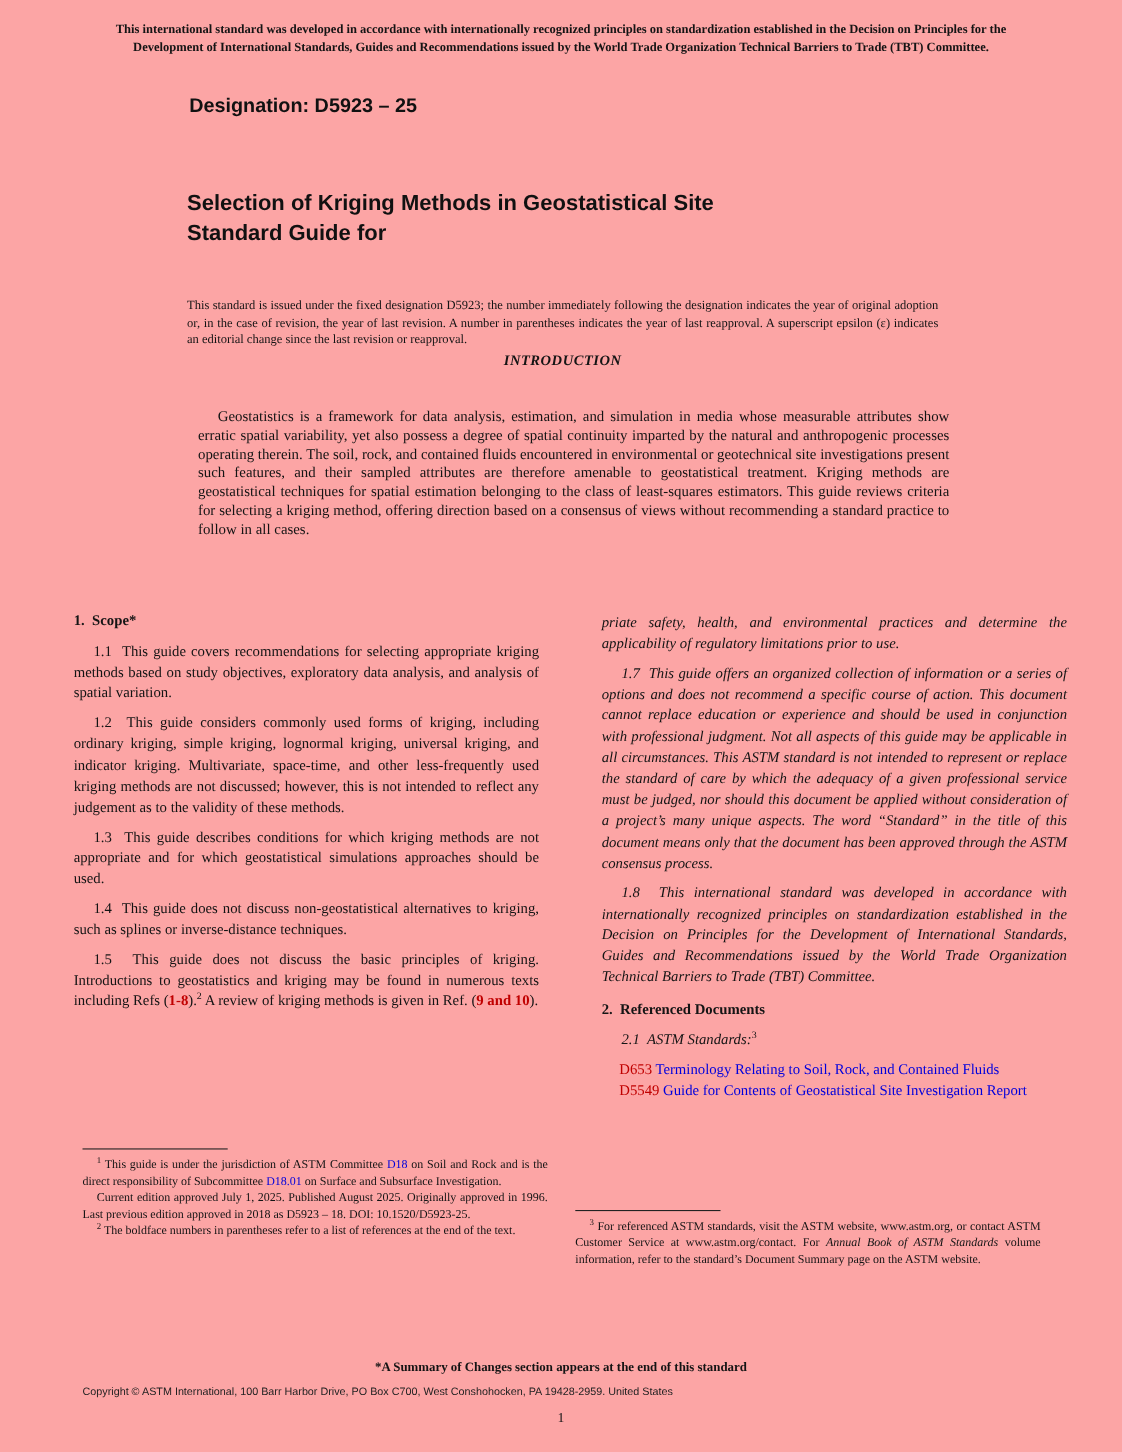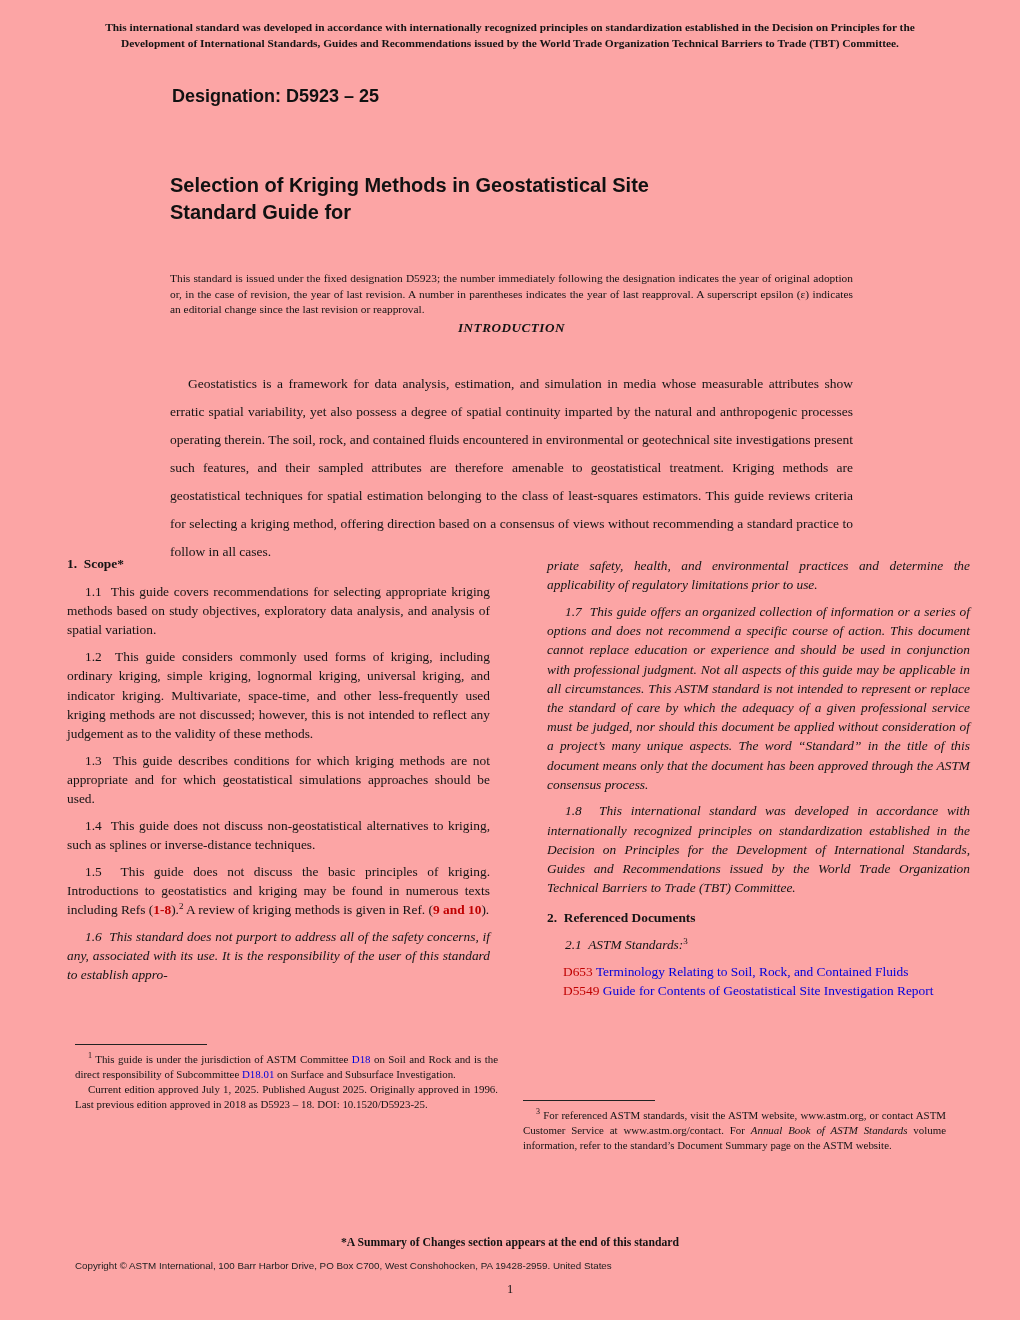--- a/index.html
+++ b/index.html
@@ -13,21 +13,21 @@
     font-size:11.4px;line-height:15.5px;}
   .logo-wrap{left:76px;top:66px;width:98px;text-align:left;}
   .logo-sub{font-family:"Liberation Sans",sans-serif;font-weight:bold;font-style:italic;
     font-size:10px;letter-spacing:0.4px;margin-top:-3px;color:#111;}
   .designation{left:172px;top:86px;font-size:18px;font-weight:bold;color:#111;}
   .title-block{left:170px;top:172px;font-size:20px;font-weight:bold;line-height:27px;color:#111;}
   .title-block sup{font-size:12px;}
   .issue-note{left:170px;top:271px;width:683px;font-size:11.4px;line-height:15.6px;text-align:justify;}
   .intro-heading{left:170px;top:320px;width:683px;text-align:center;font-weight:bold;
     font-size:13.2px;letter-spacing:0.5px;font-style:italic;}
-  .intro-body{left:170px;top:370px;width:683px;font-size:13.5px;line-height:28px;
+  .intro-body{left:180px;top:370px;width:683px;font-size:13.5px;line-height:17px;
     text-align:justify;text-indent:18px;}
   .col{width:423px;}
   .col-left{left:67px;top:556px;}
   .col-right{left:534px;top:556px;margin-left:13px;}
   .col p{font-size:13.4px;line-height:19.2px;text-align:justify;text-indent:18px;margin:0 0 7.5px;}
   .col p.noindent{text-indent:0;}
   .col h3{font-size:13.4px;margin:0 0 10px;font-weight:bold;}
   .col h3.h2nd{margin:13px 0 9px;}
   .italic{font-style:italic;}
   .col p.std-ref{margin:0 0 0 16px;padding-left:13px;text-indent:-13px;text-align:left;}
@@ -67,37 +67,37 @@
   <div class="abs intro-heading">INTRODUCTION</div>
   <div class="abs intro-body">Geostatistics is a framework for data analysis, estimation, and simulation in media whose measurable attributes show erratic spatial variability, yet also possess a degree of spatial continuity imparted by the natural and anthropogenic processes operating therein. The soil, rock, and contained fluids encountered in environmental or geotechnical site investigations present such features, and their sampled attributes are therefore amenable to geostatistical treatment. Kriging methods are geostatistical techniques for spatial estimation belonging to the class of least-squares estimators. This guide reviews criteria for selecting a kriging method, offering direction based on a consensus of views without recommending a standard practice to follow in all cases.</div>
 
   <div class="abs col col-left">
     <h3>1.&nbsp;&nbsp;Scope*</h3>
     <p>1.1&nbsp; This guide covers recommendations for selecting appropriate kriging methods based on study objectives, exploratory data analysis, and analysis of spatial variation.</p>
     <p>1.2&nbsp; This guide considers commonly used forms of kriging, including ordinary kriging, simple kriging, lognormal kriging, universal kriging, and indicator kriging. Multivariate, space-time, and other less-frequently used kriging methods are not discussed; however, this is not intended to reflect any judgement as to the validity of these methods.</p>
     <p>1.3&nbsp; This guide describes conditions for which kriging methods are not appropriate and for which geostatistical simulations approaches should be used.</p>
     <p>1.4&nbsp; This guide does not discuss non-geostatistical alternatives to kriging, such as splines or inverse-distance techniques.</p>
     <p><span>1.5&nbsp; This guide does not discuss the basic principles of kriging. Introductions to geostatistics and kriging may be found in numerous texts including Refs (</span><span class="link-redbold">1-8</span><span>).</span><sup>2</sup><span> A review of kriging methods is given in Ref. (</span><span class="link-redbold">9 and 10</span><span>).</span></p>
-    <p class="italic">1.6&nbsp; This standard does not purport to address all of the safety concerns, if any, associated with its use. It is the responsibility of the user of this standard to establish appro-</p>
   </div>
 
   <div class="abs col col-right">
     <p class="italic noindent">priate safety, health, and environmental practices and determine the applicability of regulatory limitations prior to use.</p>
     <p class="italic">1.7&nbsp; This guide offers an organized collection of information or a series of options and does not recommend a specific course of action. This document cannot replace education or experience and should be used in conjunction with professional judgment. Not all aspects of this guide may be applicable in all circumstances. This ASTM standard is not intended to represent or replace the standard of care by which the adequacy of a given professional service must be judged, nor should this document be applied without consideration of a project’s many unique aspects. The word “Standard” in the title of this document means only that the document has been approved through the ASTM consensus process.</p>
     <p class="italic">1.8&nbsp; This international standard was developed in accordance with internationally recognized principles on standardization established in the Decision on Principles for the Development of International Standards, Guides and Recommendations issued by the World Trade Organization Technical Barriers to Trade (TBT) Committee.</p>
     <h3 class="h2nd">2.&nbsp;&nbsp;Referenced Documents</h3>
     <p><span class="italic">2.1&nbsp; ASTM Standards:</span><sup>3</sup></p>
     <p class="std-ref"><span class="link-red">D653</span><span> </span><span class="link-blue">Terminology Relating to Soil, Rock, and Contained Fluids</span></p>
     <p class="std-ref"><span class="link-red">D5549</span><span> </span><span class="link-blue">Guide for Contents of Geostatistical Site Investigation Report</span></p>
   </div>
 
   <div class="abs fn fn-left">
     <div class="fn-rule"></div>
     <p><sup>1</sup><span> This guide is under the jurisdiction of ASTM Committee </span><span class="link-blue">D18</span><span> on Soil and Rock and is the direct responsibility of Subcommittee </span><span class="link-blue">D18.01</span><span> on Surface and Subsurface Investigation.</span></p>
     <p>Current edition approved July 1, 2025. Published August 2025. Originally approved in 1996. Last previous edition approved in 2018 as D5923 – 18. DOI: 10.1520/D5923-25.</p>
+    <p><sup>2</sup><span> The boldface numbers in parentheses refer to a list of references at the end of the text.</span></p>
   </div>
 
   <div class="abs fn fn-right">
     <div class="fn-rule"></div>
     <p><sup>3</sup><span> For referenced ASTM standards, visit the ASTM website, www.astm.org, or contact ASTM Customer Service at www.astm.org/contact. For </span><span class="italic">Annual Book of ASTM Standards</span><span> volume information, refer to the standard’s Document Summary page on the ASTM website.</span></p>
   </div>
 
   <div class="abs summary-note">*A Summary of Changes section appears at the end of this standard</div>
   <div class="abs copyright">Copyright © ASTM International, 100 Barr Harbor Drive, PO Box C700, West Conshohocken, PA 19428-2959. United States</div>
   <div class="abs page-num">1</div>

